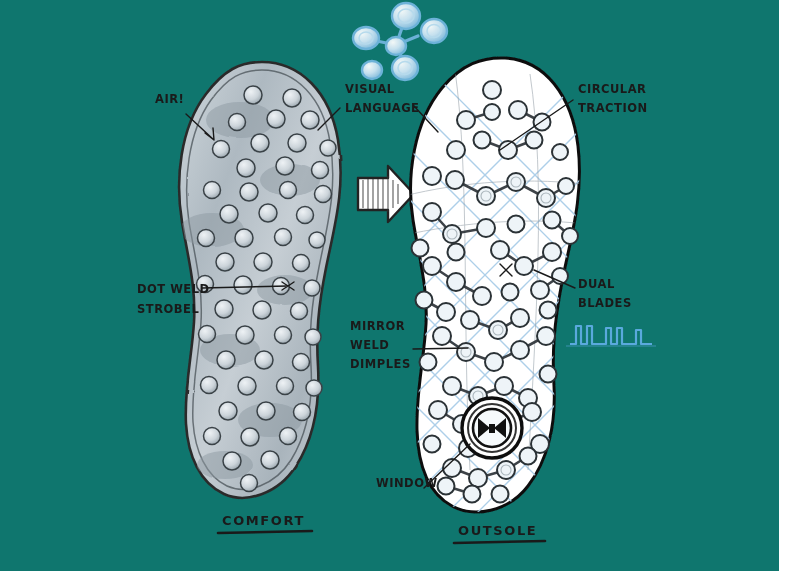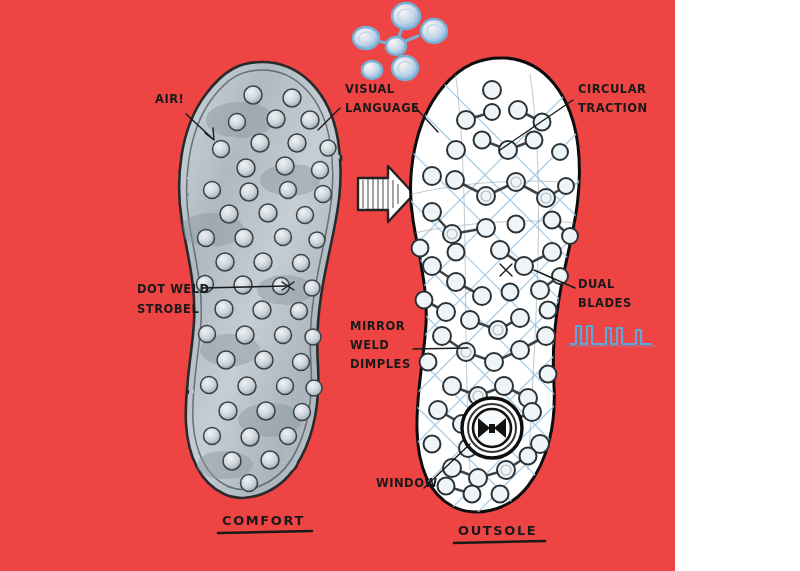--- a/index.html
+++ b/index.html
@@ -1,18 +1,18 @@
 <!DOCTYPE html>
 <html><head>
 <meta charset="utf-8">
 <style>
   html,body{margin:0;padding:0;background:#ffffff;}
   body{width:800px;height:571px;overflow:hidden;
        font-family:"DejaVu Sans",sans-serif;}
-  #stage{position:relative;width:675px;height:571px;background:#ef4444;}
+  #stage{position:relative;width:779px;height:571px;background:#0f766e;}
   svg#sketch{position:absolute;left:0;top:0;width:800px;height:571px;}
 
   .hand{font-family:"DejaVu Sans",sans-serif;font-weight:700;
         fill:#1a1a1a;letter-spacing:.5px;}
   .lbl{font-size:11.5px;}
   .cap{font-size:13px;letter-spacing:1.6px;}
 </style>
 </head>
 <body>
 

